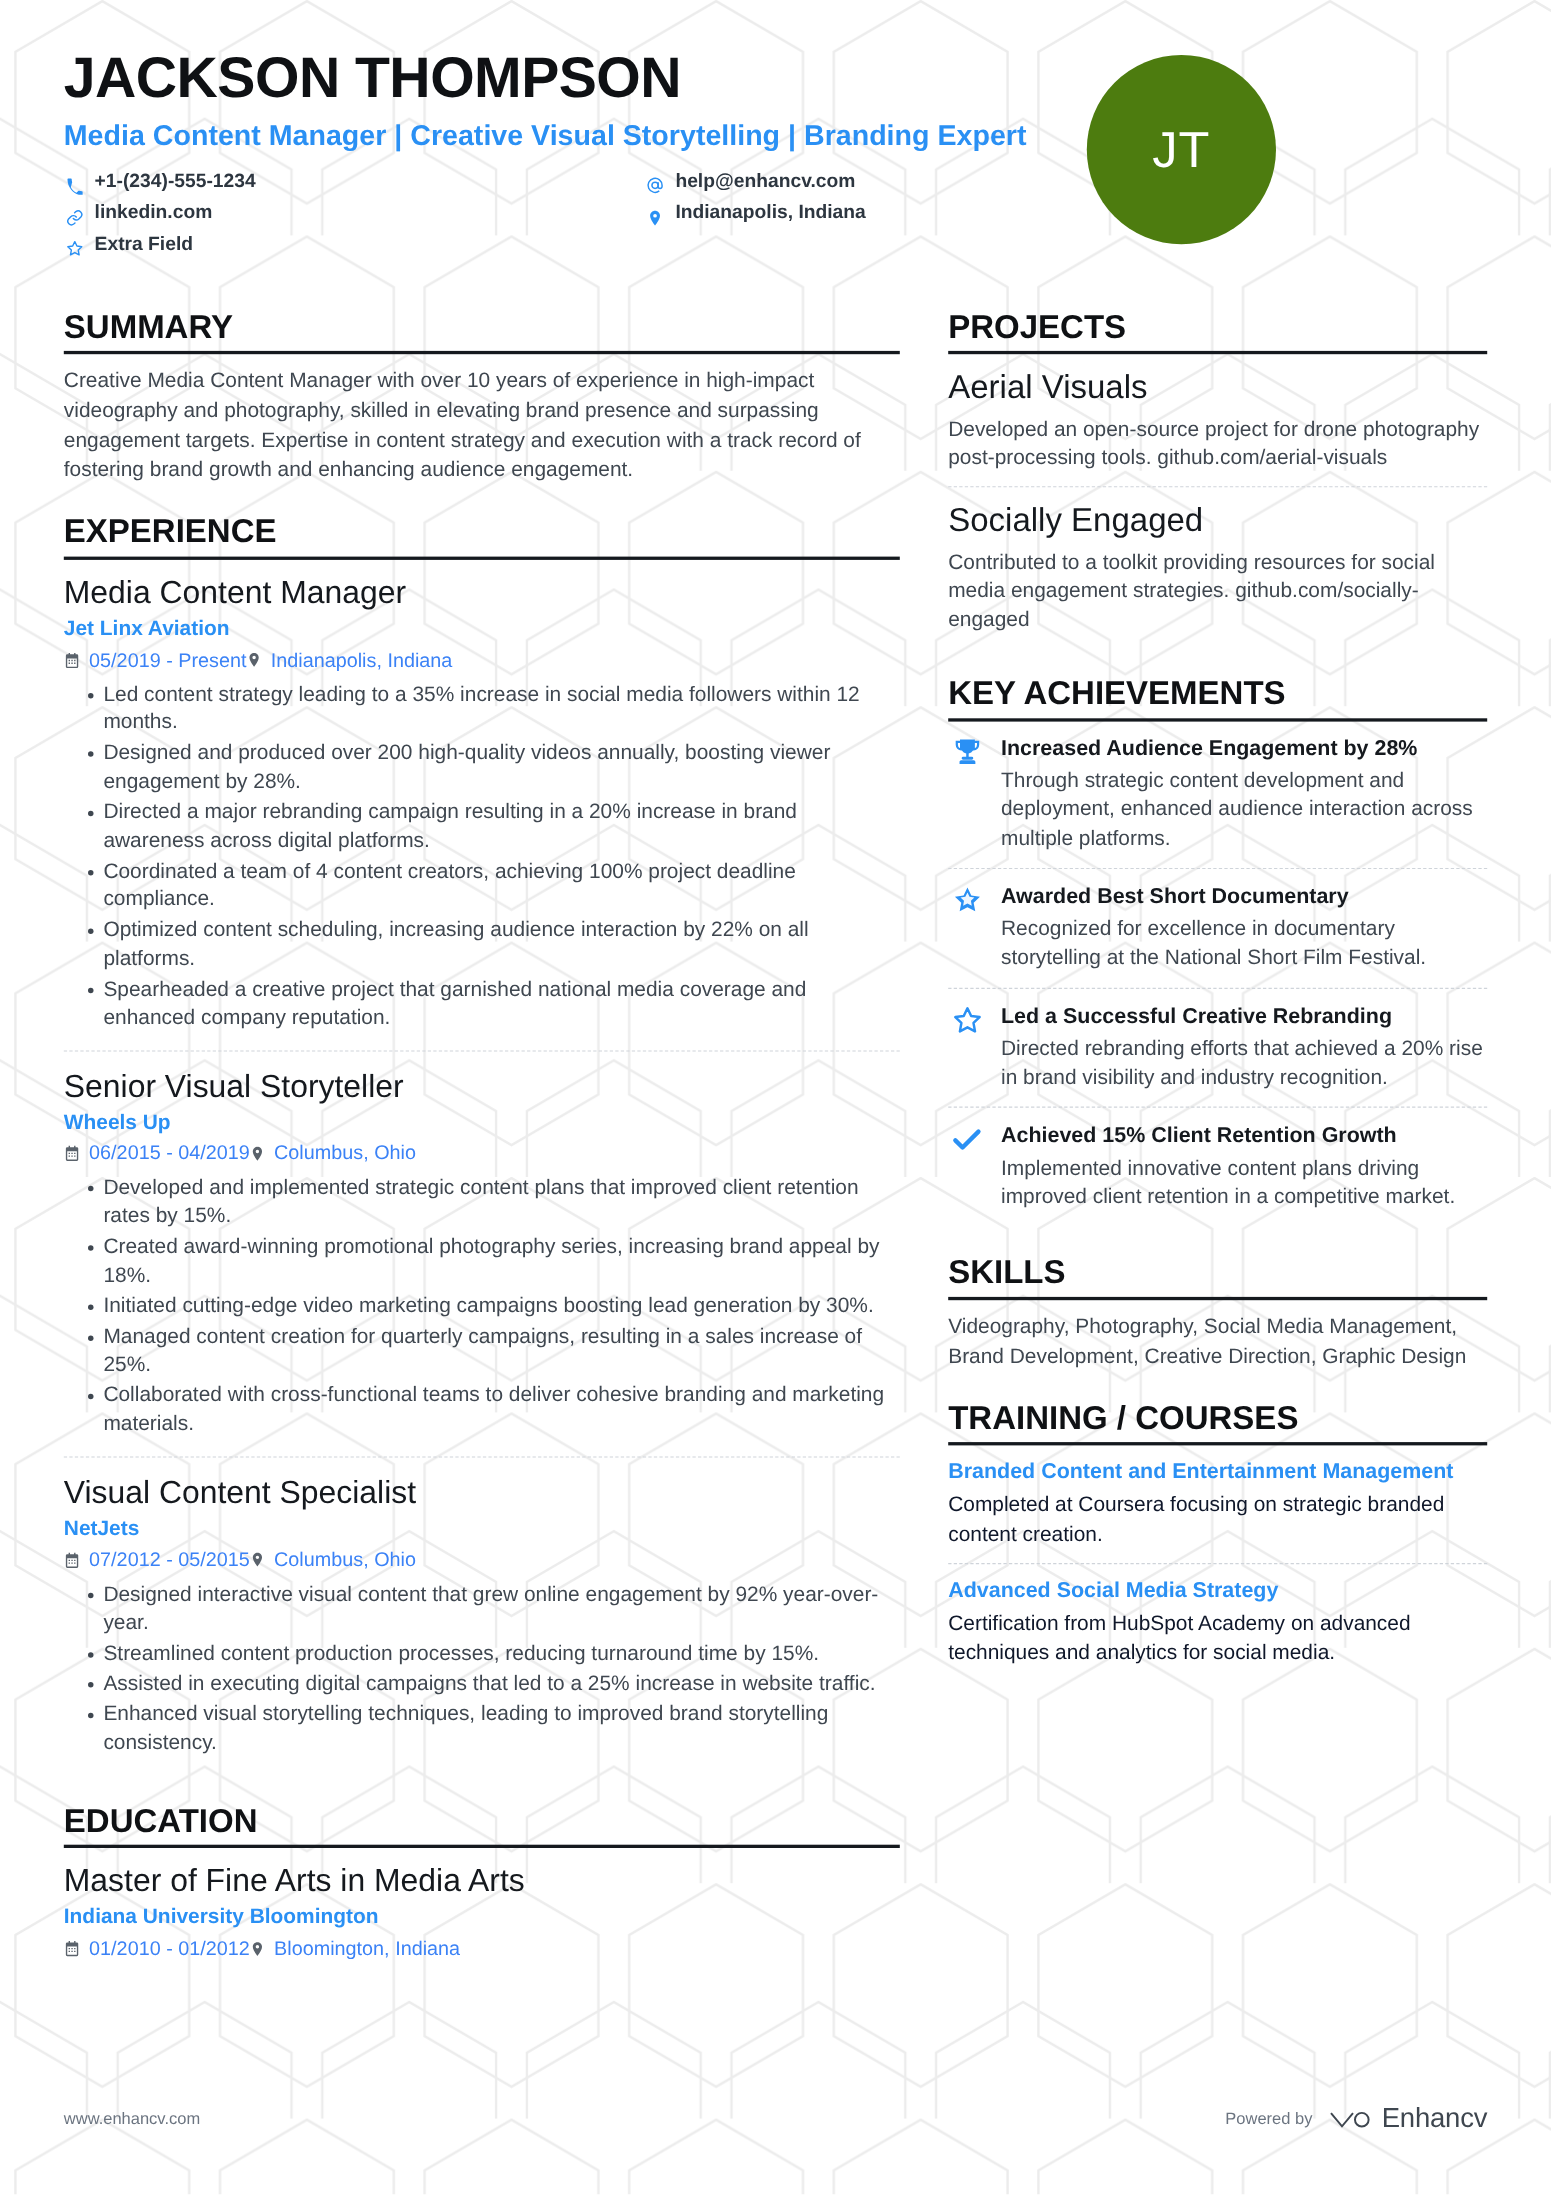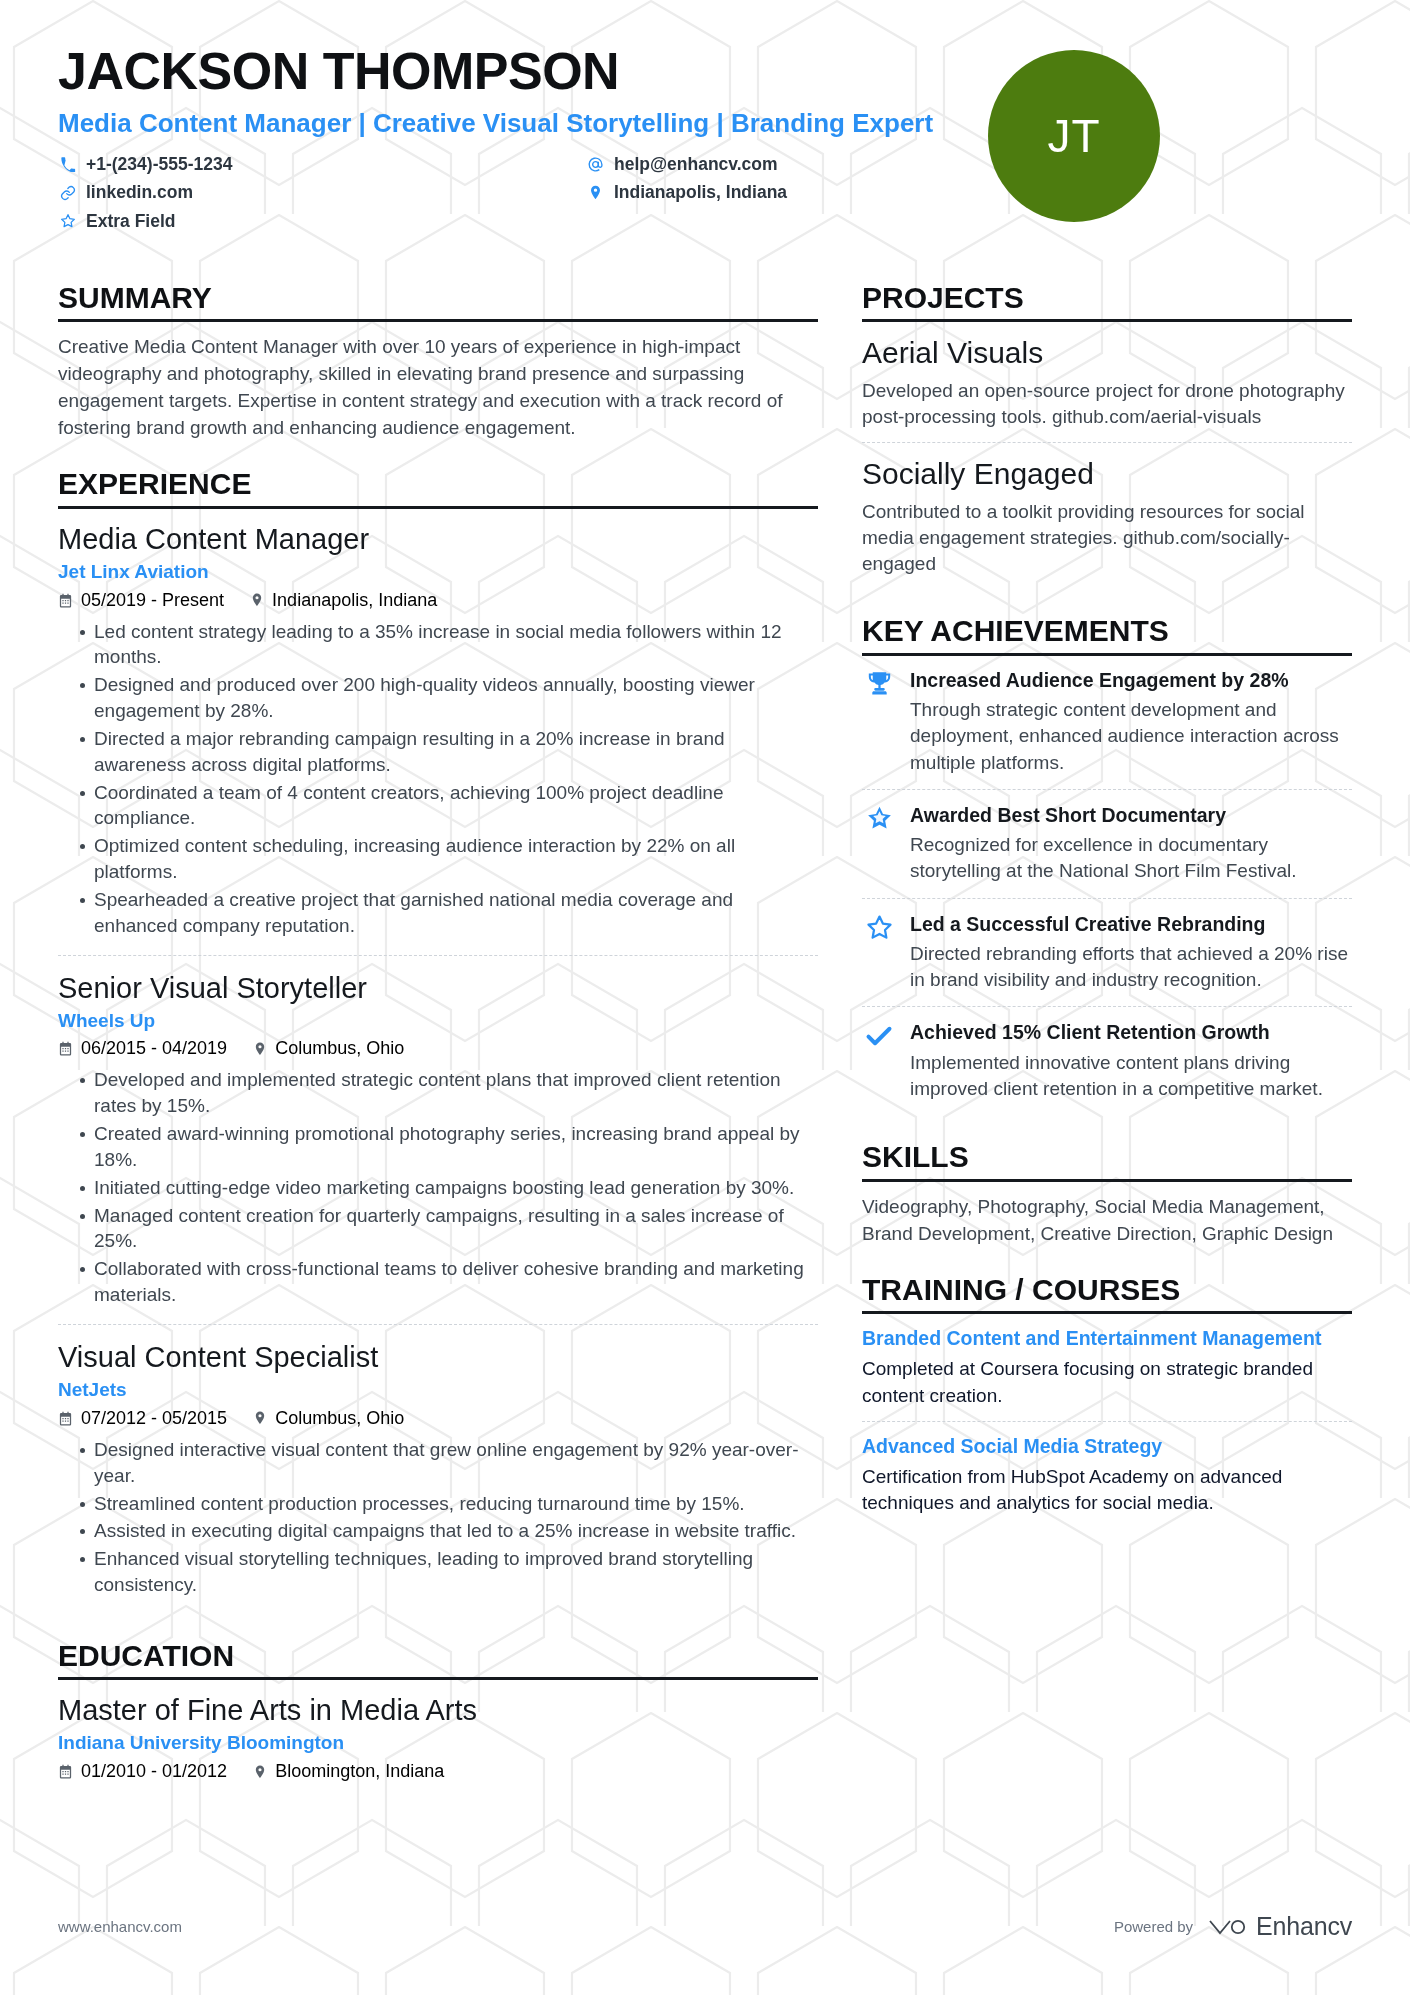--- a/index.html
+++ b/index.html
@@ -53,21 +53,21 @@
   }
   .contact-grid {
     margin-top: 13px;
     display: grid;
     grid-template-columns: 528px auto;
     row-gap: 3px;
     max-width: 1000px;
   }
   .contact-item {
     display: flex;
-    align-items: center;
+    align-items: flex-end;
     gap: 9px;
     font-size: 17.5px;
     font-weight: 700;
     color: #2d3640;
     line-height: 1.45;
   }
   .contact-item .ci {
     width: 19px;
     display: inline-flex;
     align-items: center;
@@ -142,23 +142,22 @@
     margin-top: 3px;
     font-size: 19px;
     font-weight: 700;
     color: #2a90f4;
     line-height: 1.3;
   }
   .entry-meta {
     margin-top: 5px;
     display: flex;
     align-items: center;
-    gap: 26px;
     font-size: 18px;
-    color: #000000;
+    color: #3b82f6;
   }
   .meta-chip {
     display: inline-flex;
     align-items: center;
     gap: 8px;
   }
   .meta-chip .ci {
     display: inline-flex;
     color: #5a626b;
   }

